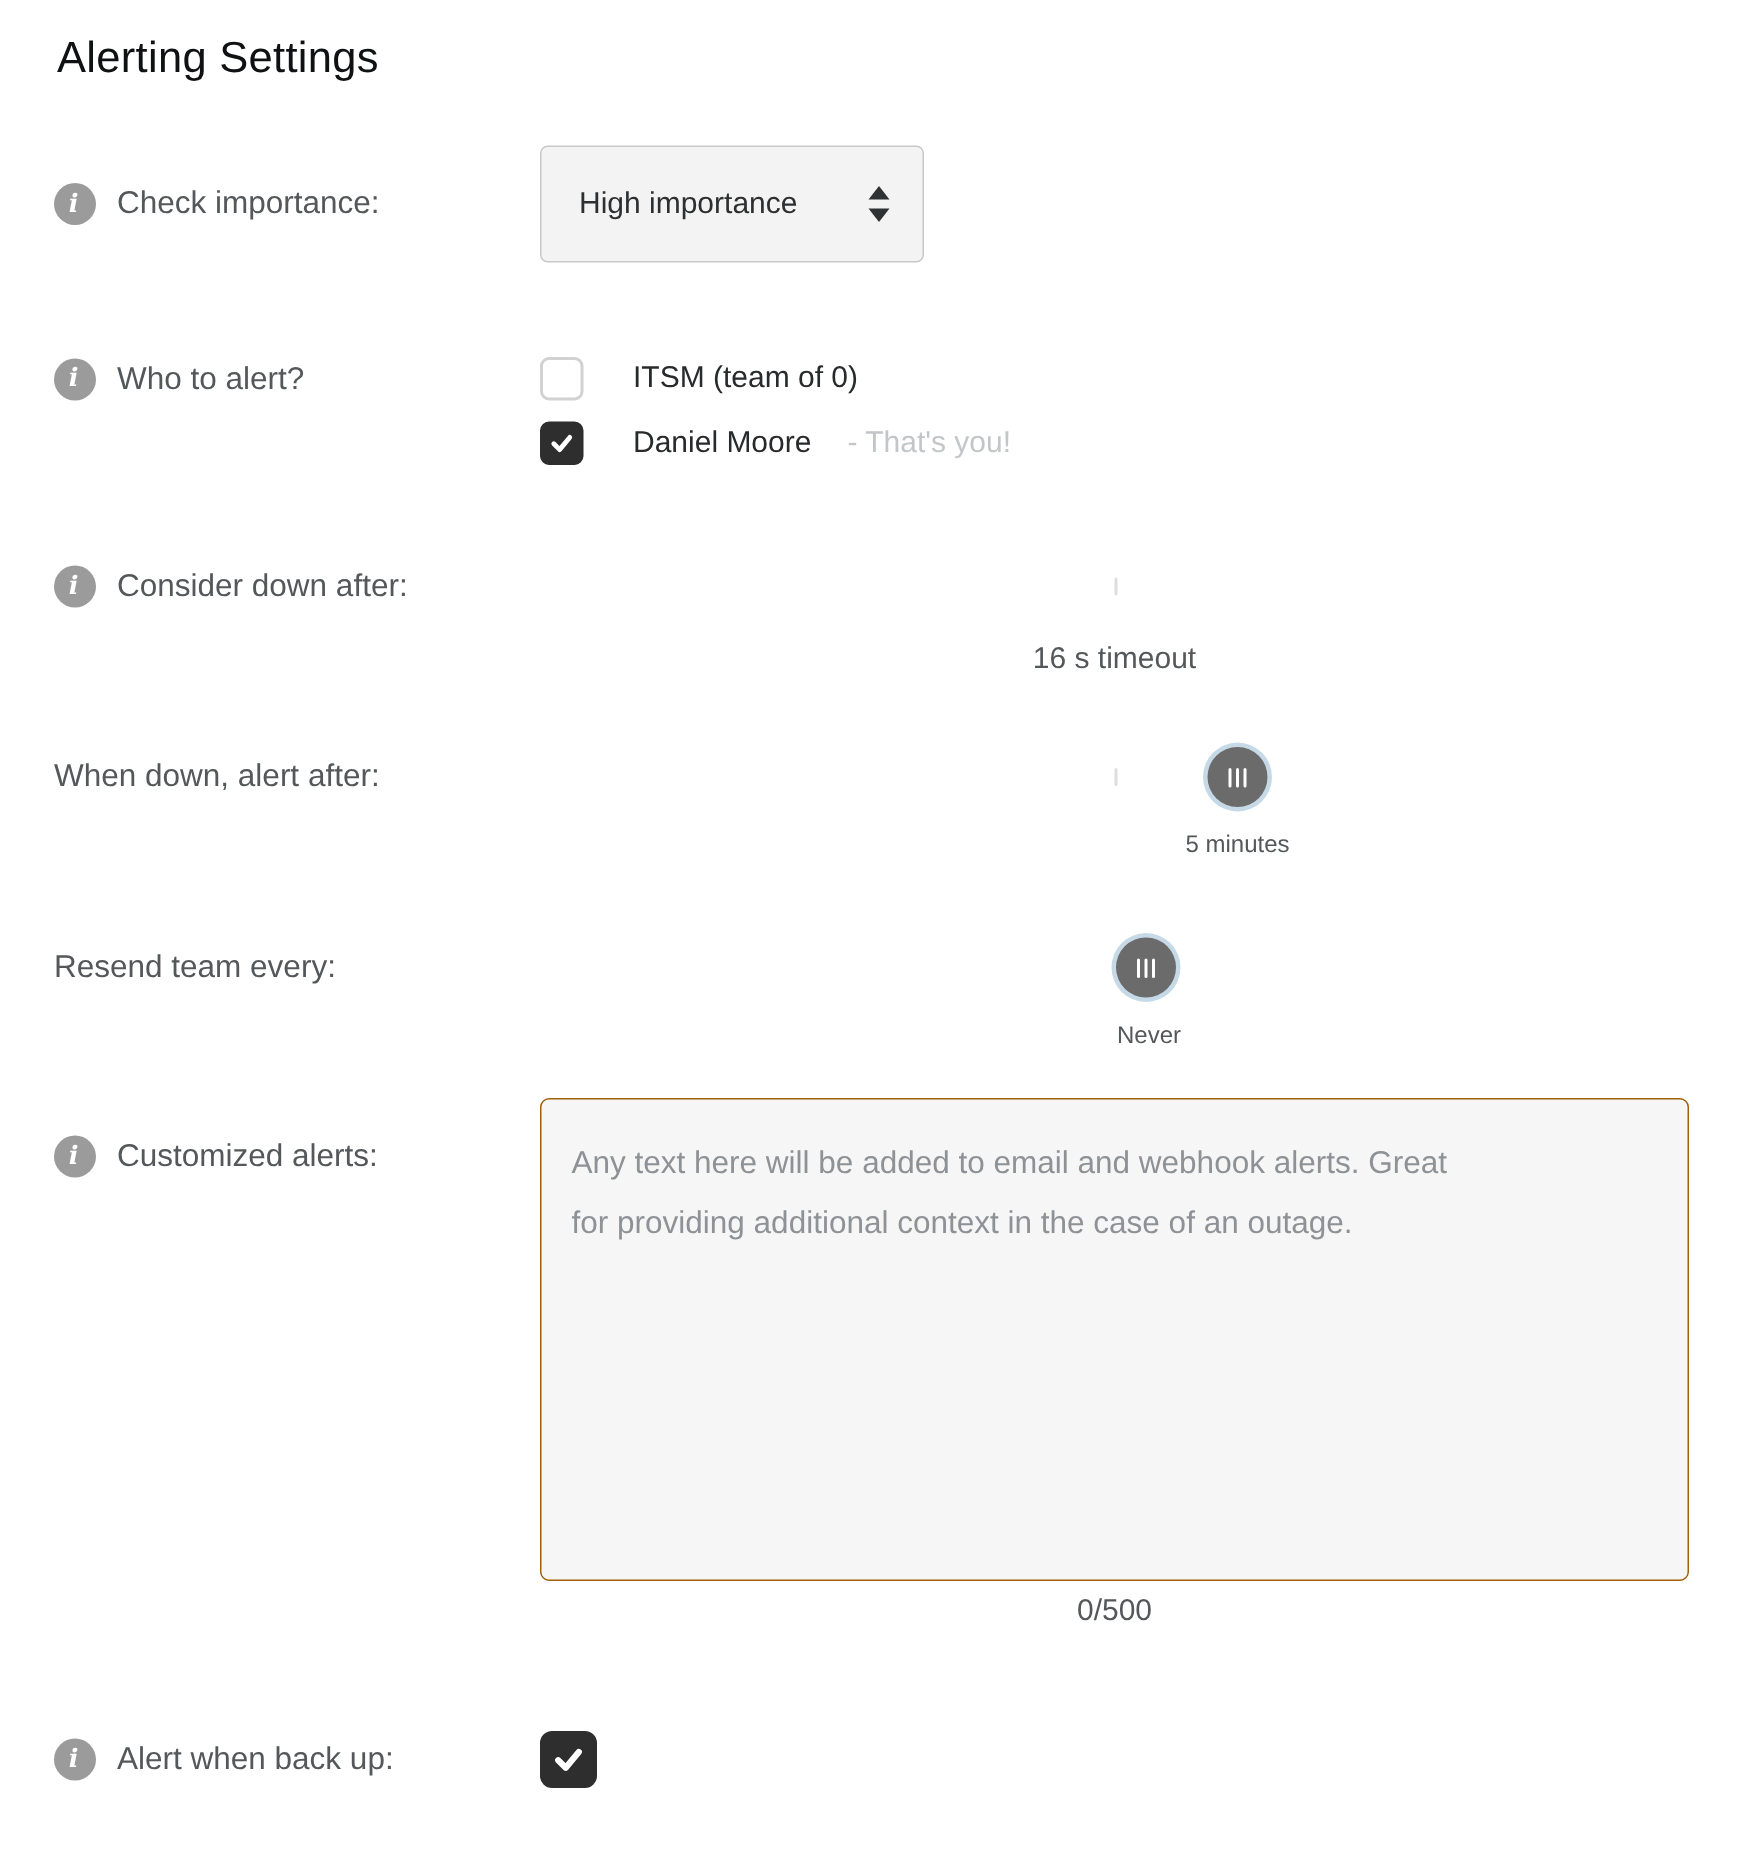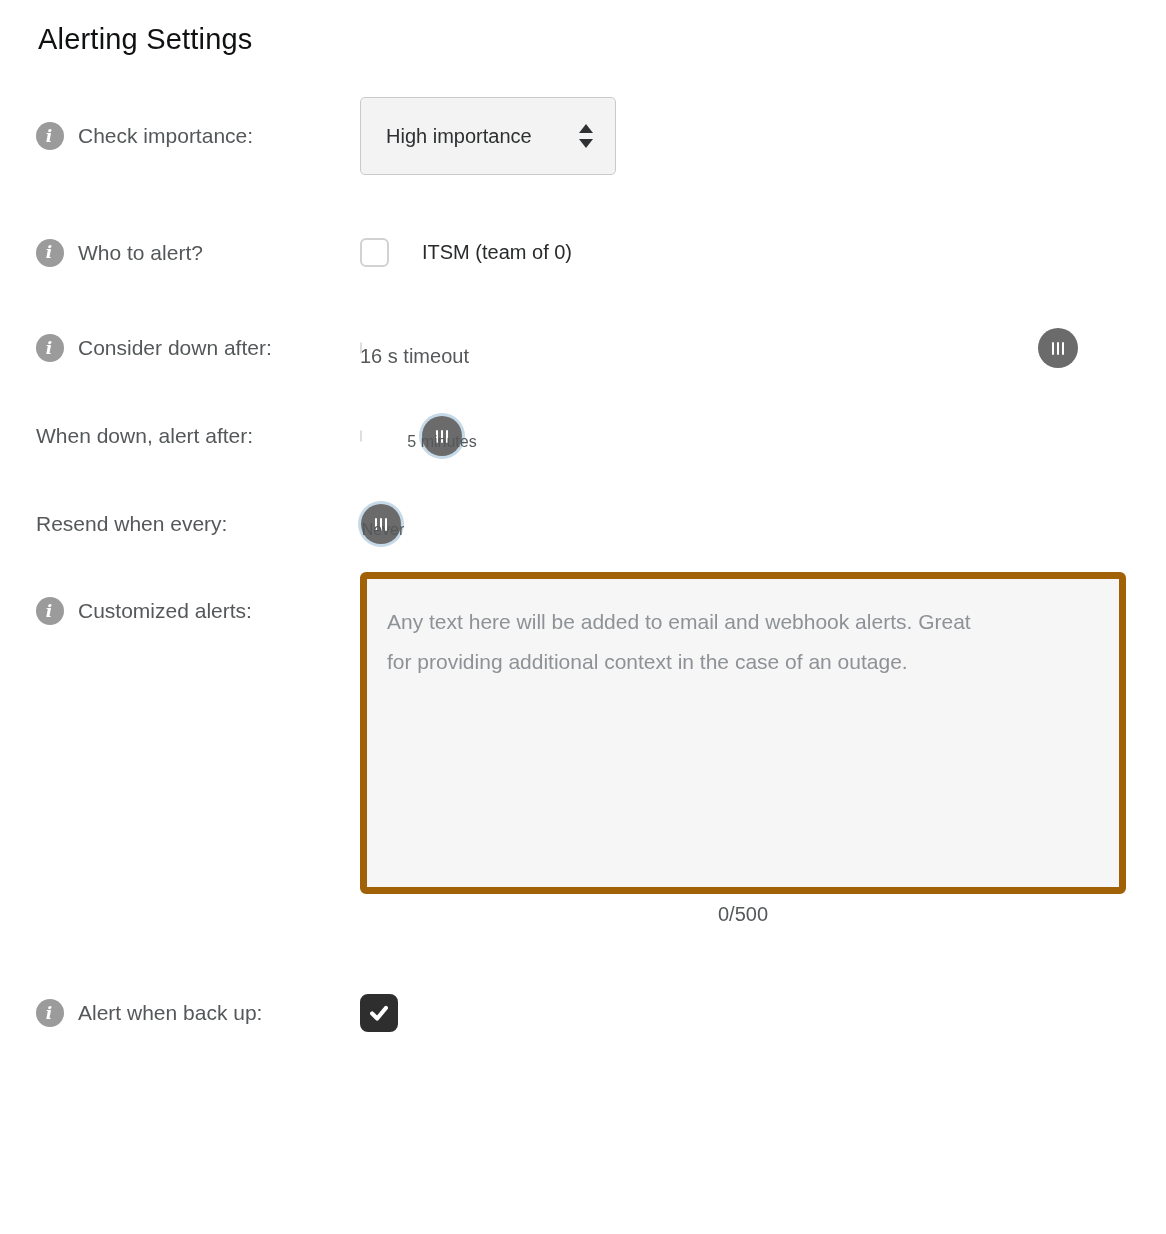--- a/index.html
+++ b/index.html
@@ -57,21 +57,21 @@
   .checkbox.large { width: 38px; height: 38px; border-radius: 8px; }
   .checkbox.large svg { width: 22px; height: 22px; }
   .cb-label { font-size: 20px; color: #282a2c; }
   .cb-suffix { font-size: 20px; color: #c3c6c8; margin-left: 7px; }
 
   
   .row-slider { }
   .row-slider .label-cell { height: 40px; }
   .mb-48 { margin-bottom: 48px; }
   .mb-28 { margin-bottom: 28px; }
-  .slider-col { flex: 1; min-width: 0; display: flex; flex-direction: row; }
+  .slider-col { flex: 1; min-width: 0; display: flex; flex-direction: column; align-items: center; }
   .slider-assembly { position: relative; height: 40px; }
   .slider-track {
     position: absolute; left: 0; right: 0; top: 14px; height: 12px;
     background: #f6f6f6; border: 1px solid #dedede; border-radius: 7px; cursor: pointer;
   }
   .slider-handle {
     position: absolute; top: 0; width: 40px; height: 40px; border-radius: 50%;
     background: #6b6b6b; display: flex; align-items: center; justify-content: center;
     gap: 3px; cursor: grab;
   }
@@ -85,21 +85,21 @@
   .slider-value-rel span { position: absolute; top: 17px; transform: translateX(-50%); white-space: nowrap; }
   .under-minutes { left: 82px; }
   .under-never { left: 23px; }
 
   
   .row-message { align-items: flex-start; margin-bottom: 68px; }
   .row-message .label-cell { padding-top: 25px; }
   .message-col { flex: 1; min-width: 0; display: flex; flex-direction: column; }
   textarea.message-box {
     width: 100%; height: 322px;
-    background: #f6f6f6; border: 7px solid #a16207; border-radius: 6px;
+    background: #f6f6f6; border: 1px solid #a16207; border-radius: 6px;
     padding: 23px 20px; font-family: "Liberation Sans", "DejaVu Sans", sans-serif;
     font-size: 21px; line-height: 40px; color: #2d2f31; resize: none; outline: none;
   }
   textarea.message-box::placeholder { color: #8e9296; }
   .char-counter { text-align: center; margin-top: 9px; font-size: 20px; color: #55585a; }
 
   
   .row-backup { align-items: center; height: 38px; }
 </style>
 </head>
@@ -129,20 +129,29 @@
     <div class="label-cell">
       <span class="info-icon">i</span>
       <span>Who to alert?</span>
     </div>
     <div class="content-cell">
       <div class="checkbox-list">
         <div class="checkbox-row">
           <span class="checkbox unchecked"></span>
           <span class="cb-label">ITSM (team of 0)</span>
         </div>
+        <div class="checkbox-row">
+          <span class="checkbox checked">
+            <svg viewBox="0 0 24 24">
+                <path d="M4.5 12.5 L10 18 L19.5 6.5" fill="none" stroke="#ffffff" stroke-width="4.5" stroke-linecap="round" stroke-linejoin="round"></path>
+              </svg>
+          </span>
+          <span class="cb-label">Daniel Moore</span>
+          <span class="cb-suffix" style="margin-left:-9px;">- That's you!</span>
+        </div>
       </div>
     </div>
   </div>
 
   <div class="row row-slider mb-48">
     <div class="label-cell">
       <span class="info-icon">i</span>
       <span>Consider down after:</span>
     </div>
     <div class="slider-col">
@@ -172,21 +181,21 @@
         </div>
       </div>
       <div class="slider-value-rel">
         <span class="under-minutes">5 minutes</span>
       </div>
     </div>
   </div>
 
   <div class="row row-slider mb-28">
     <div class="label-cell">
-      <span>Resend when every:</span>
+      <span>Resend team every:</span>
     </div>
     <div class="slider-col">
       <div class="slider-assembly">
         <div class="slider-track"></div>
         <div class="slider-handle halo pos-never">
           <span class="grip-bar"></span>
           <span class="grip-bar"></span>
           <span class="grip-bar"></span>
         </div>
       </div>

